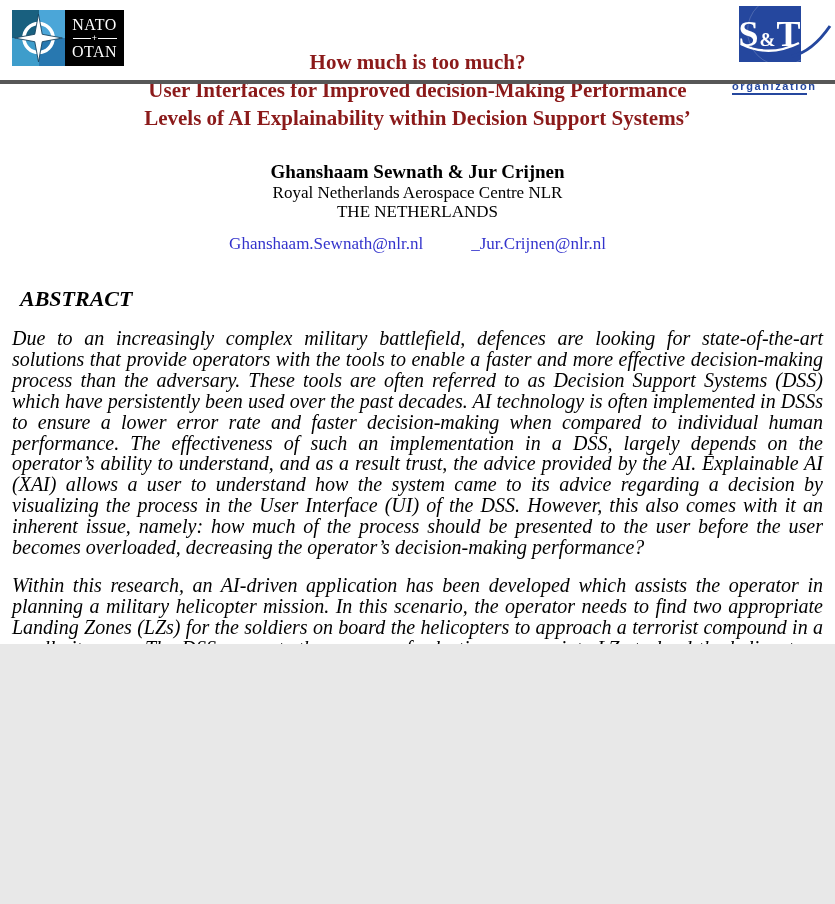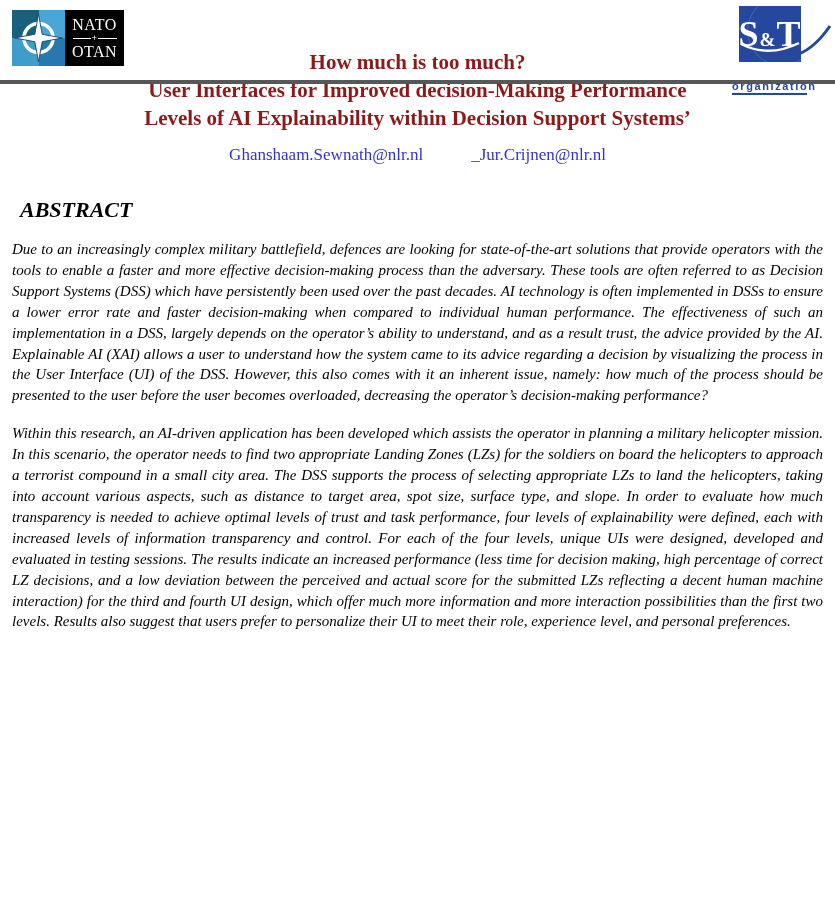--- a/index.html
+++ b/index.html
@@ -1,18 +1,18 @@
 <!DOCTYPE html>
 <html><head>
 <meta charset="utf-8">
 <style>
   * { margin:0; padding:0; box-sizing:border-box; }
   html,body { background:#e8e8e8; }
   .page {
-    position:relative; width:835px; height:904px; margin:0 auto;
+    position:relative; width:835px; height:644px; margin:0 auto;
     background:#ffffff; overflow:hidden; color:#000;
     font-family:"Liberation Serif", serif;
   }
 
   
   .nato-logo { position:absolute; left:12px; top:10px; display:flex; height:56px; }
   .nato-emblem { position:relative; width:53px; height:56px; display:grid;
                  grid-template-columns:1fr 1fr; grid-template-rows:1fr 1fr; }
   .q-tl { background:#19607F; } .q-tr { background:#4BA6D8; }
   .q-bl { background:#3E9DCB; } .q-br { background:#2878B0; }
@@ -47,21 +47,21 @@
   .authors { margin-top:28px; text-align:center; }
   .author-names { font-weight:bold; font-size:19px; line-height:23px; }
   .affiliation, .country { font-size:17px; line-height:19px; }
   .emails { margin-top:13px; text-align:center; font-size:17px; }
   .emails a { color:#3333CC; text-decoration:none; cursor:pointer; }
   .email-secondary { margin-left:48px; }
 
   
   .abstract-heading { margin:33px 20px 0; font-size:22px; line-height:24px;
                       font-weight:bold; font-style:italic; }
-  .para { margin:17px 12px 0; font-style:italic; font-size:15px;
+  .para { margin:17px 12px 0; font-style:italic; font-size:20px;
           line-height:20.9px; text-align:justify; }
 </style>
 </head>
 <body>
 
 <div class="page">
 
   <div class="nato-logo">
     <div class="nato-emblem">
       <div class="q-tl"></div>
@@ -102,20 +102,25 @@
   </div>
 
   <div class="divider"></div>
 
   <div class="title">
     <div>How much is too much?</div>
     <div>User Interfaces for Improved decision-Making Performance</div>
     <div>Levels of AI Explainability within Decision Support Systems’</div>
   </div>
 
+  <div class="authors">
+    <div class="author-names">Ghanshaam Sewnath &amp; Jur Crijnen</div>
+    <div class="affiliation">Royal Netherlands Aerospace Centre NLR</div>
+    <div class="country">THE NETHERLANDS</div>
+  </div>
 
   <div class="emails">
     <a class="email">Ghanshaam.Sewnath@nlr.nl</a><a class="email email-secondary">_Jur.Crijnen@nlr.nl</a>
   </div>
 
   <div class="abstract-heading">ABSTRACT</div>
   <p class="para">Due to an increasingly complex military battlefield, defences are looking for state-of-the-art solutions that provide operators with the tools to enable a faster and more effective decision-making process than the adversary. These tools are often referred to as Decision Support Systems (DSS) which have persistently been used over the past decades. AI technology is often implemented in DSSs to ensure a lower error rate and faster decision-making when compared to individual human performance. The effectiveness of such an implementation in a DSS, largely depends on the operator’s ability to understand, and as a result trust, the advice provided by the AI. Explainable AI (XAI) allows a user to understand how the system came to its advice regarding a decision by visualizing the process in the User Interface (UI) of the DSS. However, this also comes with it an inherent issue, namely: how much of the process should be presented to the user before the user becomes overloaded, decreasing the operator’s decision-making performance?</p>
   <p class="para">Within this research, an AI-driven application has been developed which assists the operator in planning a military helicopter mission. In this scenario, the operator needs to find two appropriate Landing Zones (LZs) for the soldiers on board the helicopters to approach a terrorist compound in a small city area. The DSS supports the process of selecting appropriate LZs to land the helicopters, taking into account various aspects, such as distance to target area, spot size, surface type, and slope. In order to evaluate how much transparency is needed to achieve optimal levels of trust and task performance, four levels of explainability were defined, each with increased levels of information transparency and control. For each of the four levels, unique UIs were designed, developed and evaluated in testing sessions. The results indicate an increased performance (less time for decision making, high percentage of correct LZ decisions, and a low deviation between the perceived and actual score for the submitted LZs reflecting a decent human machine interaction) for the third and fourth UI design, which offer much more information and more interaction possibilities than the first two levels. Results also suggest that users prefer to personalize their UI to meet their role, experience level, and personal preferences.</p>
 
 </div>

